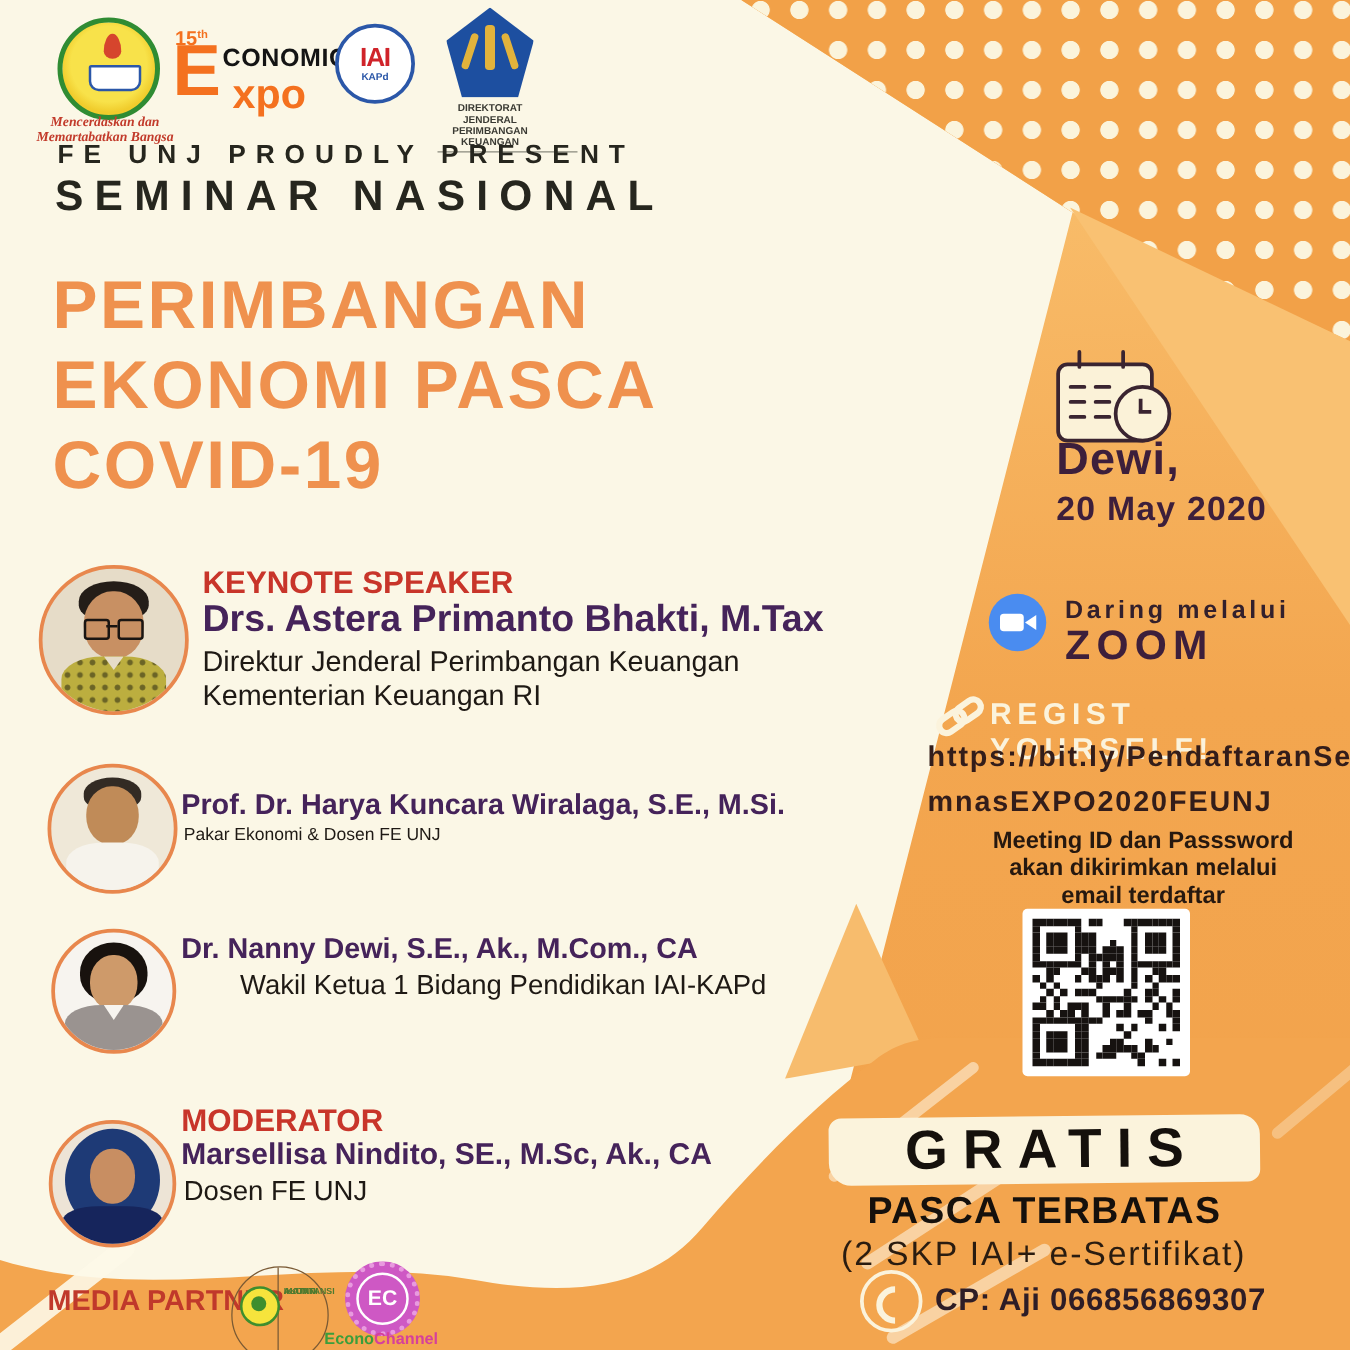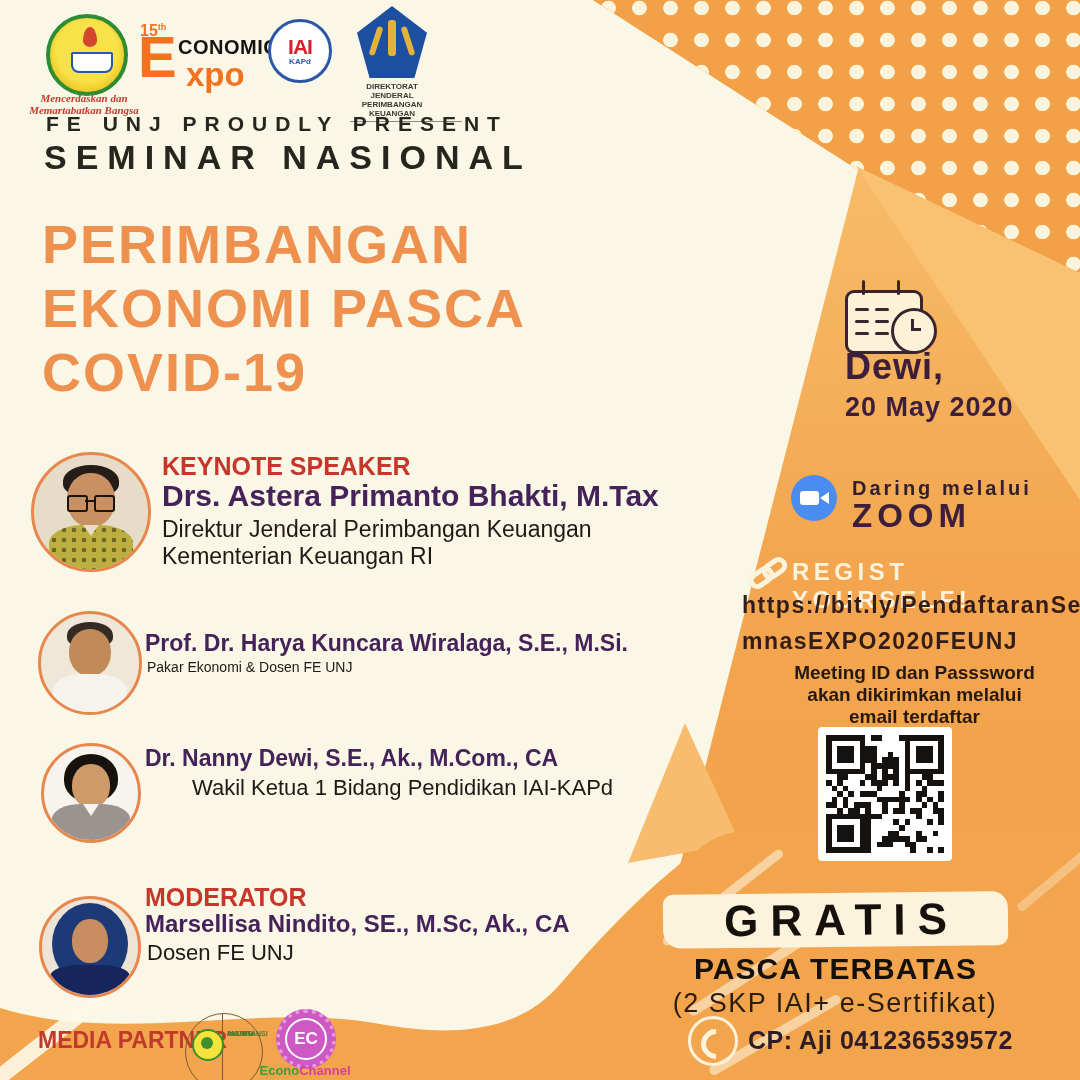--- a/index.html
+++ b/index.html
@@ -494,21 +494,21 @@
   </div>
 
   <div class="abs gratis-band">
     <div class="gratis">GRATIS</div>
   </div>
   <div class="abs quota">PASCA TERBATAS</div>
   <div class="abs benefit">(2 SKP IAI+ e-Sertifikat)</div>
   <div class="abs wa">
     <div class="wa-glyph"></div>
   </div>
-  <div class="abs contact">CP: Aji 041236539572</div>
+  <div class="abs contact">CP: Aji 066856869307</div>
 
   <div class="abs mp-label">MEDIA PARTNER</div>
   <div class="abs alumni">
     <div class="alumni-line"></div>
     <div class="alumni-badge"></div>
     <div class="alumni-dot"></div>
     <div class="alumni-text">
       <div>IKATAN</div>
       <div>ALUMNI</div>
       <div>AKUNTANSI</div>

